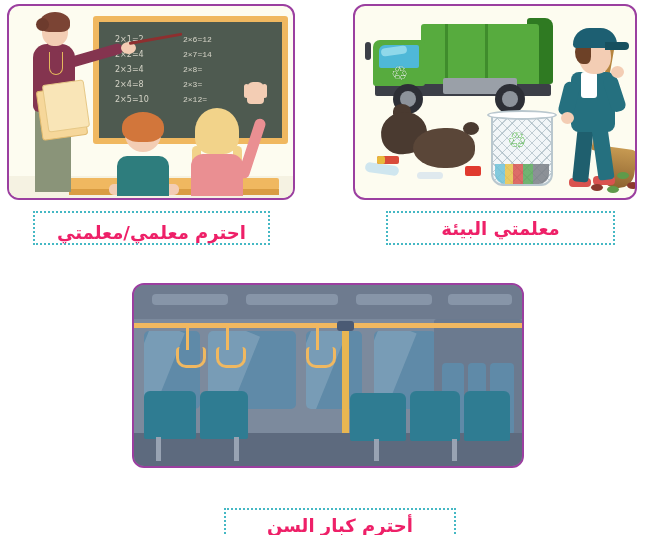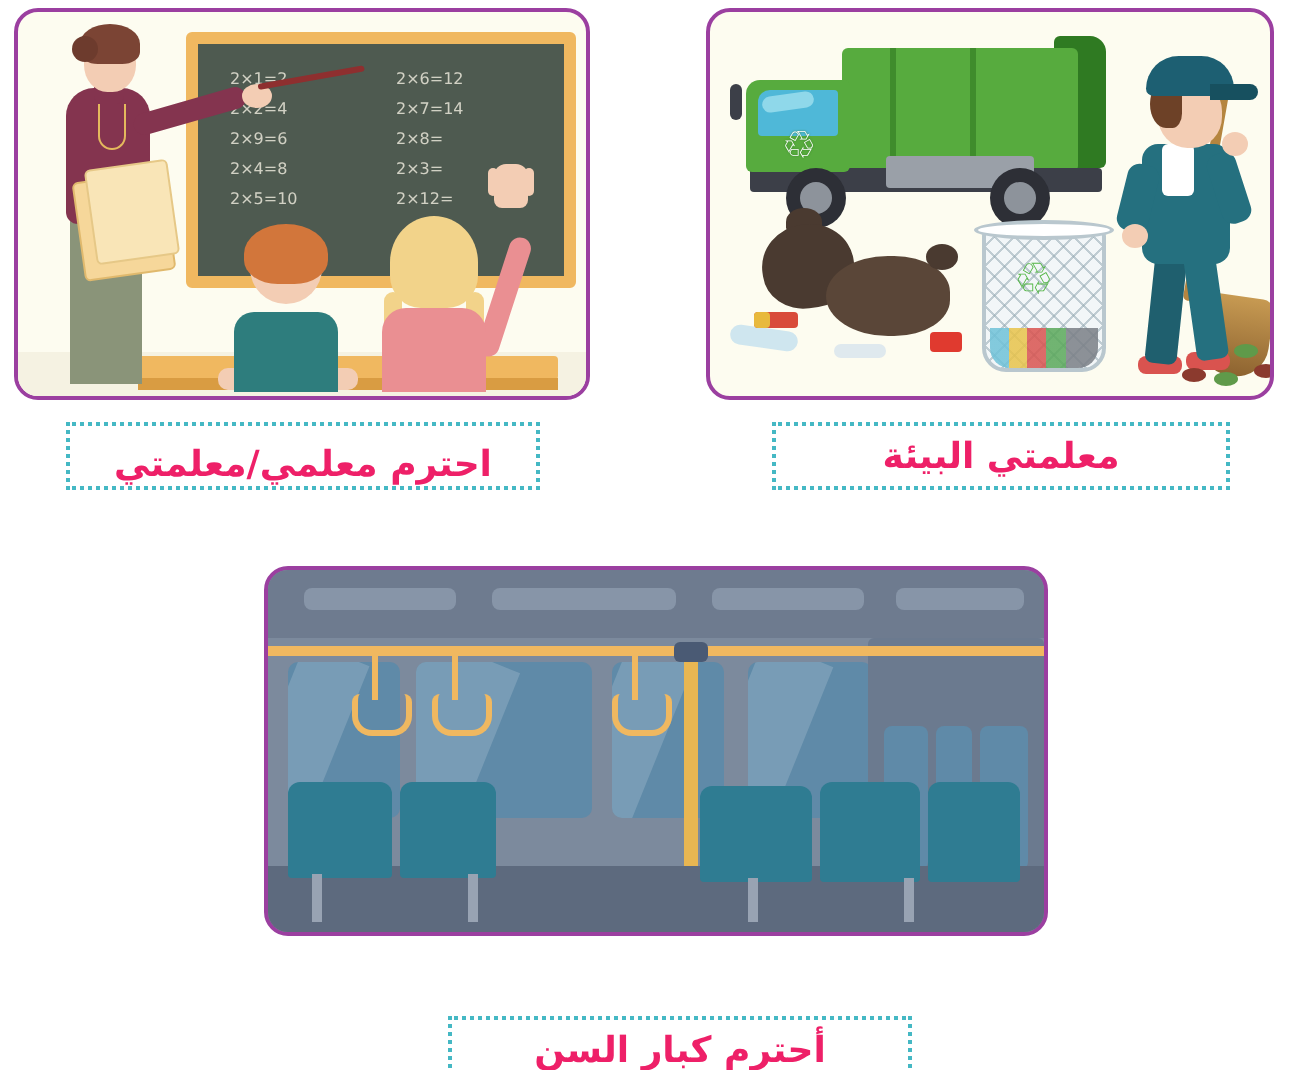--- a/index.html
+++ b/index.html
@@ -65,21 +65,21 @@
     position: absolute; left: 84px; top: 10px; width: 195px; height: 128px;
     background: #4e5a50; border: 6px solid #f0b860; border-radius: 3px;
     box-sizing: border-box;
   }
   .board-col {
     position: absolute; top: 10px; color: #e9e6d9;
     font-family: "DejaVu Sans", sans-serif; font-size: 8px; line-height: 15px;
     direction: ltr; text-align: left; opacity: .85;
   }
   .board-col.c1 { left: 16px; }
-  .board-col.c2 { left: 99px; }
+  .board-col.c2 { left: 84px; font-family: Liberation Mono, monospace; }
 
   
   .t-skirt { position:absolute; left:26px; top:100px; width:36px; height:86px;
              background:#8a9479; border-radius:4px 4px 0 0;}
   .t-body  { position:absolute; left:24px; top:38px; width:42px; height:68px;
              background:#84344f; border-radius:14px 14px 6px 6px;}
   .t-neck  { position:absolute; left:38px; top:32px; width:15px; height:14px;
              background:#84344f; border-radius:4px;}
   .t-head  { position:absolute; left:33px; top:10px; width:26px; height:30px;
              background:#f3cdb4; border-radius:50% 50% 45% 45%;}
@@ -294,21 +294,21 @@
 </head>
 <body>
 
 <div class="pic-card" id="card-classroom">
   <div class="room-floor"></div>
 
   <div class="board">
     <div class="board-col c1">
       <div>2×1=2</div>
       <div>2×2=4</div>
-      <div>2×9=6</div>
+      <div>2×3=4</div>
       <div>2×4=8</div>
       <div>2×5=10</div>
     </div>
     <div class="board-col c2">
       <div>2×6=12</div>
       <div>2×7=14</div>
       <div>2×8=</div>
       <div>2×3=</div>
       <div>2×12=</div>
     </div>

